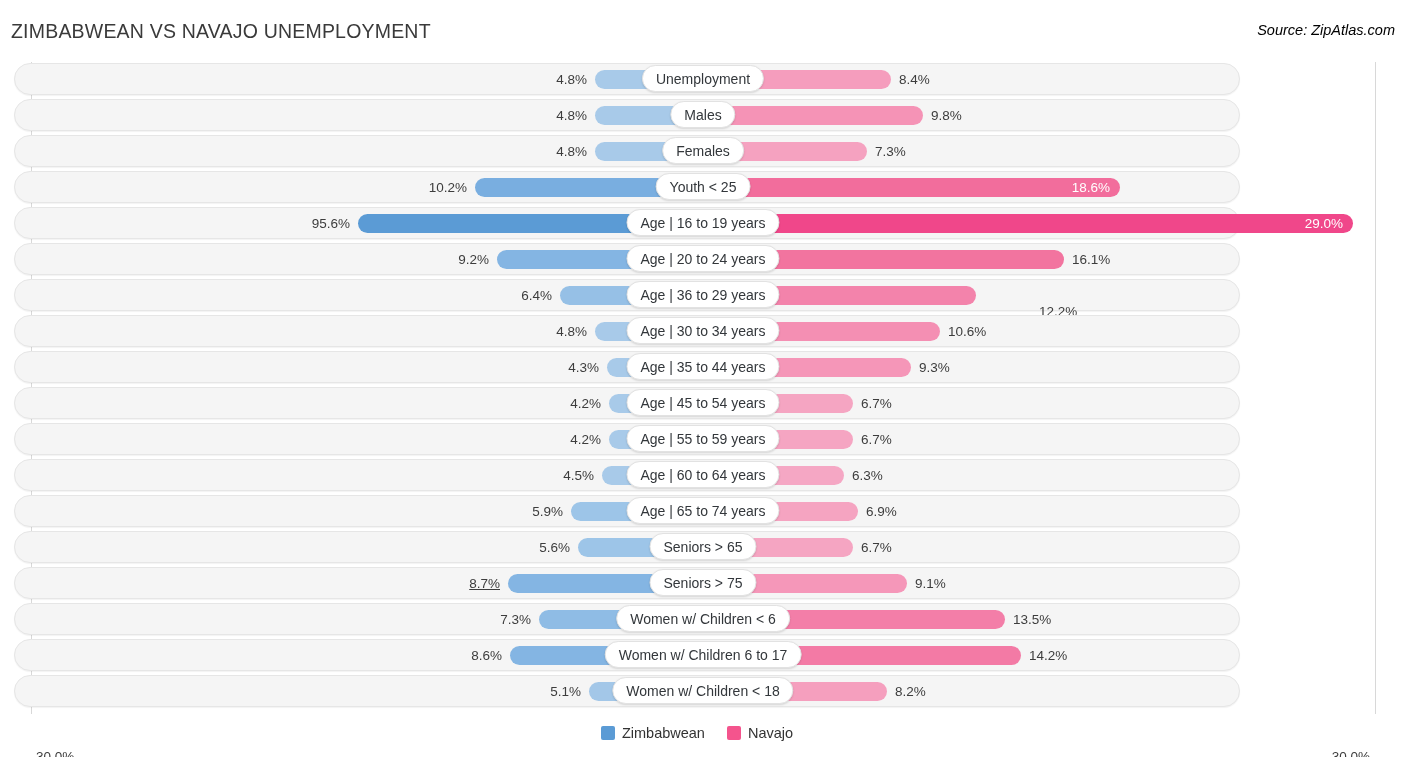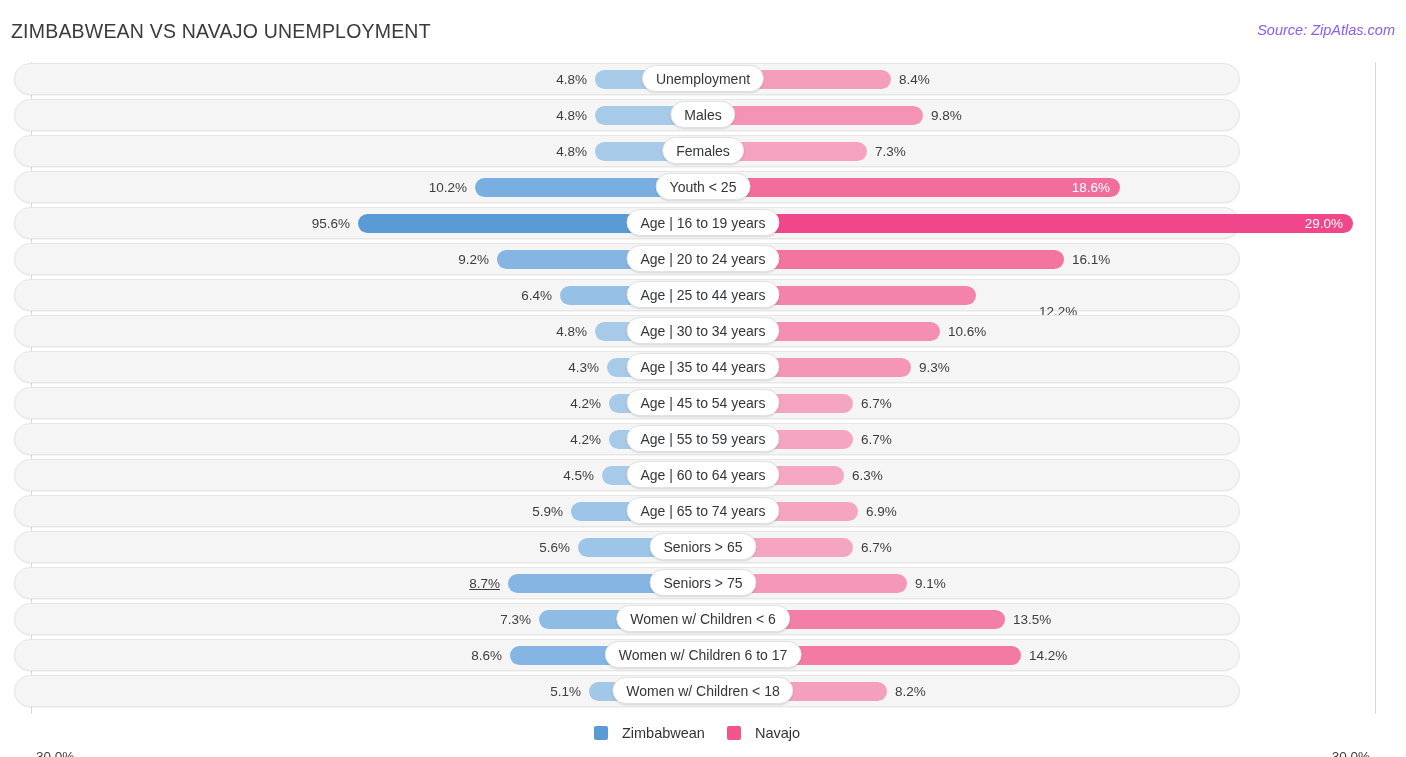--- a/index.html
+++ b/index.html
@@ -28,21 +28,21 @@
     font-size: 19.5px;
     letter-spacing: .2px;
     color: #3a3a3a;
     white-space: nowrap;
   }
   .chart-source {
     position: absolute;
     right: 11px; top: 22px;
     font-size: 14.5px;
     font-style: italic;
-    color: #8b5cf6;
+    color: #000000;
     white-space: nowrap;
   }
 
   
   .plot {
     position: absolute;
     left: 0; top: 57px;
     width: 1406px;
     height: 662px;
   }
@@ -152,21 +152,21 @@
     position: absolute;
     left: 0; right: 0; top: 6px;
     display: flex;
     justify-content: center;
     align-items: center;
     gap: 10px;
   }
   .legend-item {
     display: flex;
     align-items: center;
-    gap: 14px;
+    gap: 7px;
     margin-right: 12px;
     font-size: 14.5px;
     color: #333333;
   }
   .swatch {
     width: 14px; height: 14px;
     border-radius: 2px;
     display: inline-block;
   }
 </style>
@@ -245,21 +245,21 @@
           <div class="pill">Age | 20 to 24 years</div>
         </div>
         <div class="row">
           <div class="track"></div>
           <div class="bars">
             <div class="bar bar-left" style="width: 143px; background: rgb(150, 192, 230);"></div>
             <div class="bar bar-right" style="width: 273px; background: rgb(243, 131, 171);"></div>
             <div class="val val-left" style="right: 854px;">6.4%</div>
             <div class="val val-right" style="left: 1039px; margin-top: 16px;">12.2%</div>
           </div>
-          <div class="pill">Age | 25 to 44 years</div>
+          <div class="pill">Age | 36 to 29 years</div>
         </div>
         <div class="row">
           <div class="track"></div>
           <div class="bars">
             <div class="bar bar-left" style="width: 108px; background: rgb(168, 202, 233);"></div>
             <div class="bar bar-right" style="width: 237px; background: rgb(244, 143, 179);"></div>
             <div class="val val-left" style="right: 819px;">4.8%</div>
             <div class="val val-right" style="left: 948px;">10.6%</div>
           </div>
           <div class="pill">Age | 30 to 34 years</div>

